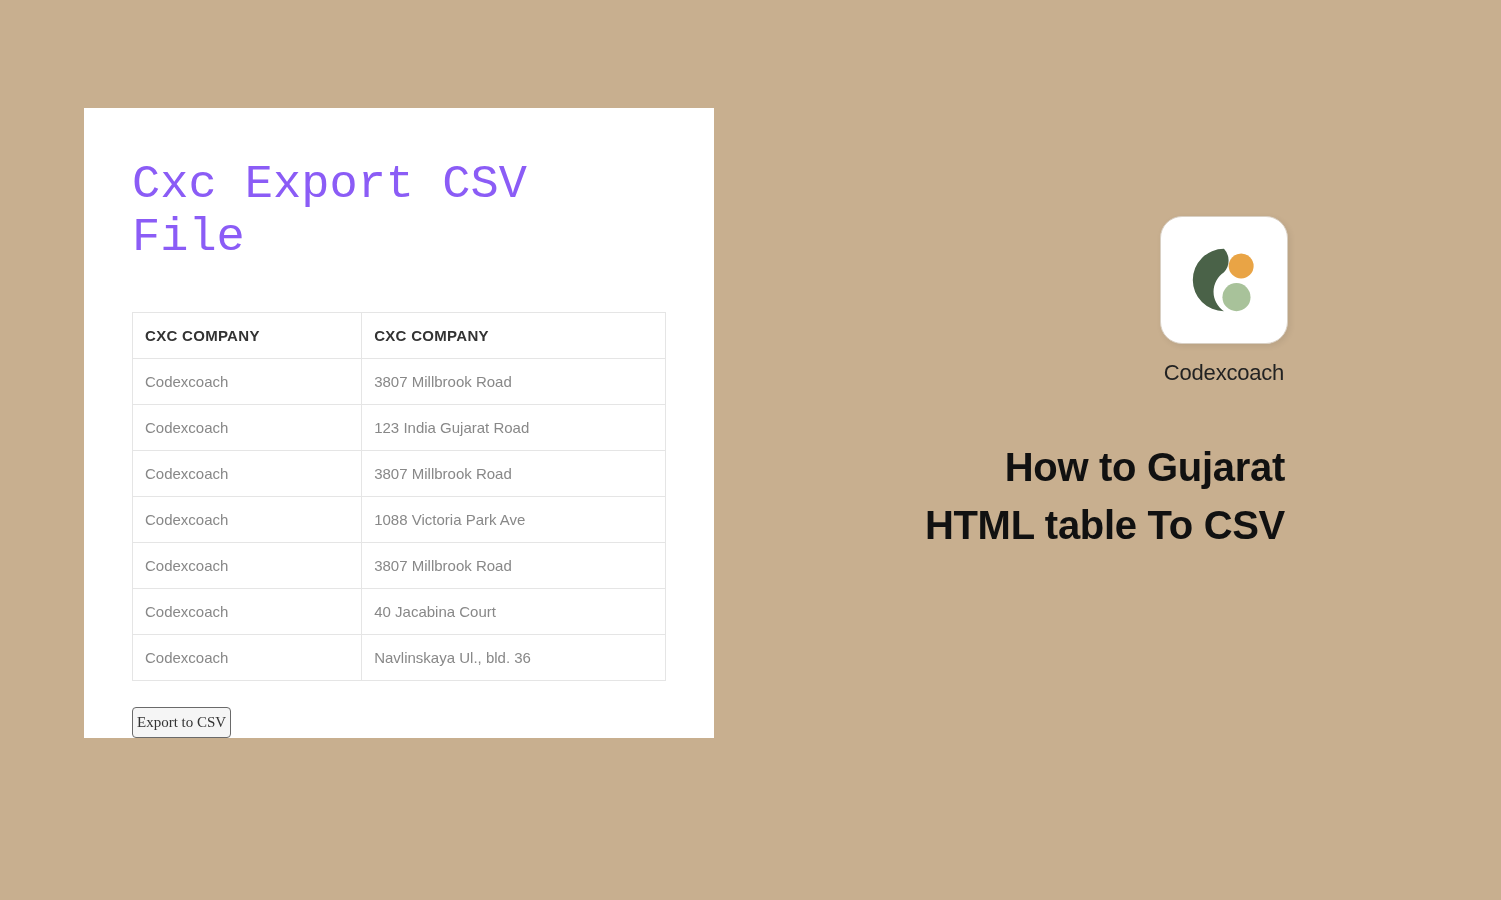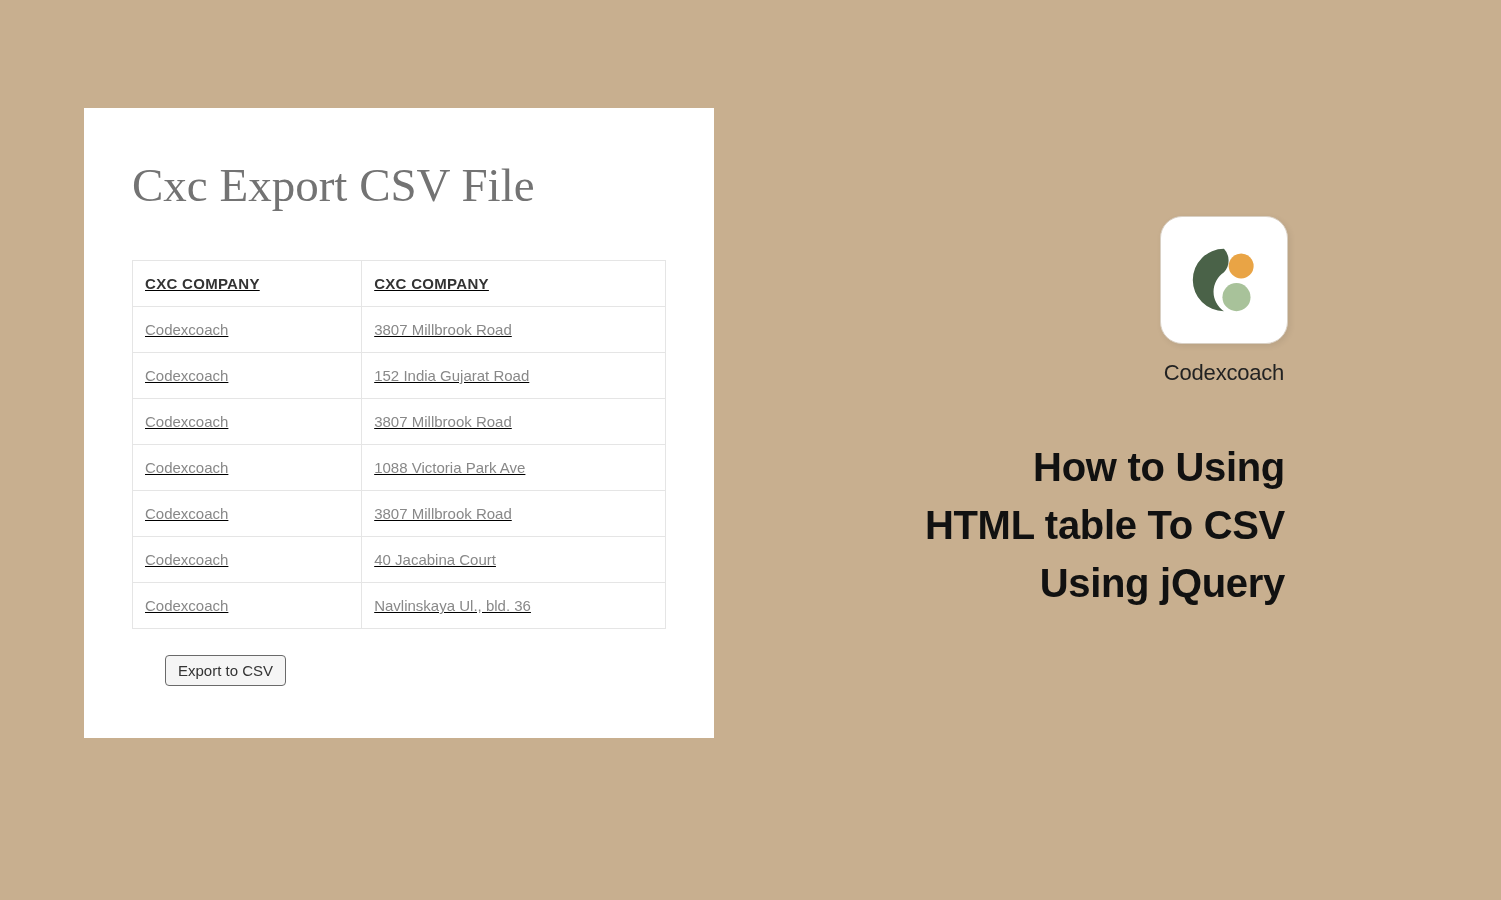--- a/index.html
+++ b/index.html
@@ -18,32 +18,31 @@
     .card {
       position: absolute;
       left: 84px;
       top: 108px;
       width: 630px;
       height: 630px;
       background-color: #ffffff;
       padding: 40px 48px;
     }
     .card-title {
-      font-family: Liberation Serif, serif;
+      font-family: Liberation Mono, monospace;
       font-size: 47px;
-      color: #737373;
+      color: #8b5cf6;
       font-weight: 400;
       margin-top: 10px;
       margin-bottom: 48px;
     }
     .data-table {
       width: 100%;
       border-collapse: collapse;
       margin-bottom: 26px;
-      text-decoration: underline;
     }
     .data-table th {
       text-align: left;
       font-size: 15px;
       font-weight: 700;
       color: #333333;
       padding: 14px 12px;
       border: 1px solid #e5e5e5;
       letter-spacing: 0.3px;
     }
@@ -56,24 +55,23 @@
     .data-table th:first-child,
     .data-table td:first-child {
       width: 43%;
     }
     .export-button {
       font-size: 15px;
       color: #333333;
       background-color: #f5f5f5;
       border: 1.5px solid #6a6a6a;
       border-radius: 4px;
-      padding: 6px 12px;
+      padding: 6px 4px;
       cursor: pointer;
-      font-family: Liberation Sans, sans-serif;
-      margin-left: 33px;
+      font-family: Liberation Serif, serif;
     }
     .logo-block {
       position: absolute;
       left: 1160px;
       top: 216px;
       display: flex;
       flex-direction: column;
       align-items: center;
     }
     .logo-box {
@@ -123,21 +121,21 @@
         <th>CXC COMPANY</th>
       </tr>
     </thead>
     <tbody>
       <tr>
         <td>Codexcoach</td>
         <td>3807 Millbrook Road</td>
       </tr>
       <tr>
         <td>Codexcoach</td>
-        <td>152 India Gujarat Road</td>
+        <td>123 India Gujarat Road</td>
       </tr>
       <tr>
         <td>Codexcoach</td>
         <td>3807 Millbrook Road</td>
       </tr>
       <tr>
         <td>Codexcoach</td>
         <td>1088 Victoria Park Ave</td>
       </tr>
       <tr>
@@ -163,16 +161,15 @@
     <svg class="logo-svg" viewBox="0 0 100 100">
       <path d="M 50 10 A 40 40 0 0 0 50 90 A 30 30 0 0 1 50 40 A 22 22 0 0 0 50 10 Z" fill="#4a6248"></path>
       <circle cx="72" cy="32" r="16" fill="#e9a445"></circle>
       <circle cx="66" cy="72" r="18" fill="#a8c29a"></circle>
     </svg>
   </div>
   <div class="logo-label">Codexcoach</div>
 </div>
 
 <div class="promo-title">
-  <div>How to Using</div>
+  <div>How to Gujarat</div>
   <div>HTML table To CSV</div>
-  <div>Using jQuery</div>
 </div>
 
 </body></html>

